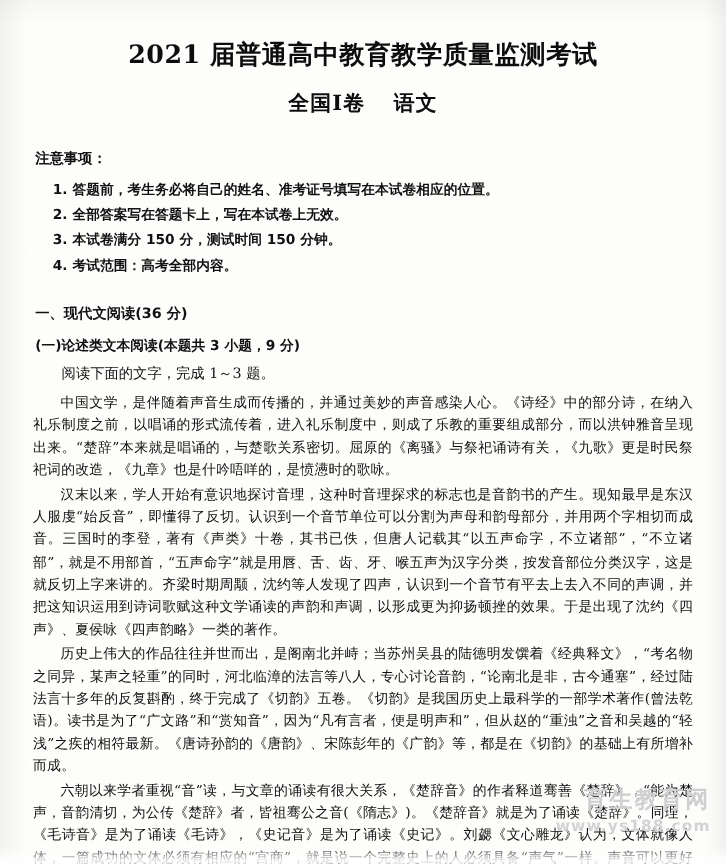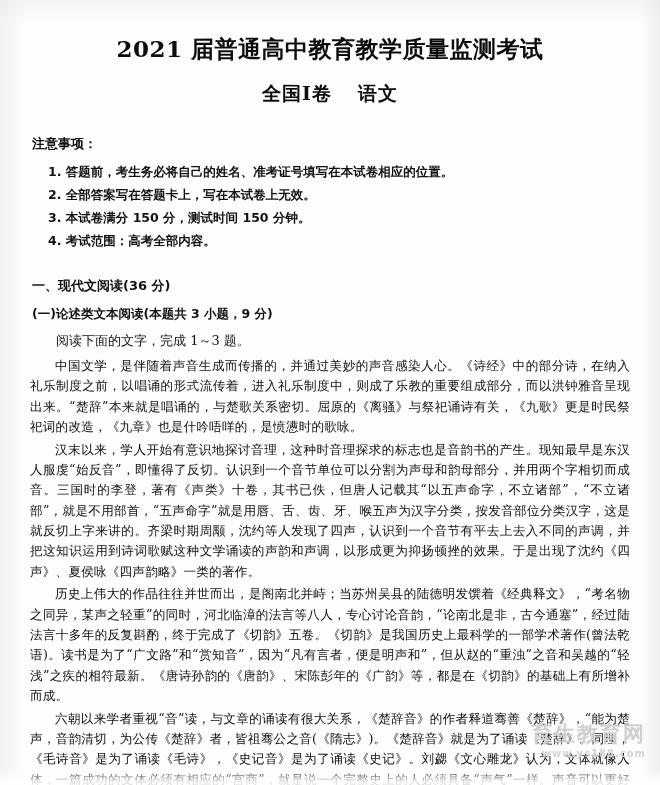--- a/index.html
+++ b/index.html
@@ -114,30 +114,30 @@
   }
   .watermark {
     position: absolute;
     right: 14px;
     bottom: 26px;
     z-index: 5;
     text-align: right;
     pointer-events: none;
   }
   .wm-main {
-    font-family: Liberation Serif, serif;
+    font-family: Liberation Mono, monospace;
     font-size: 21px;
     font-weight: bold;
     color: #cfcfcf;
     letter-spacing: 2px;
     line-height: 1.1;
   }
   .wm-sub {
     font-family: "DejaVu Sans", "Liberation Sans", sans-serif;
-    font-size: 10px;
+    font-size: 14px;
     font-weight: bold;
     color: #d3d3d3;
     letter-spacing: 1px;
     margin-top: 2px;
   }
   .fade-bottom {
     position: absolute;
     left: 0;
     right: 0;
     bottom: 0;

